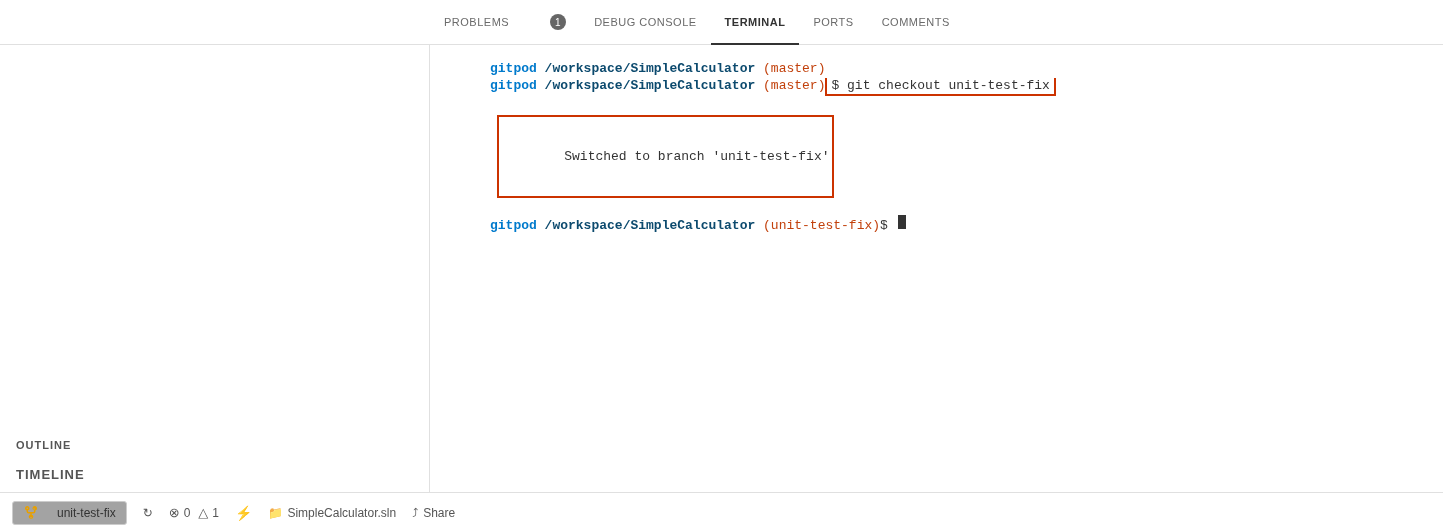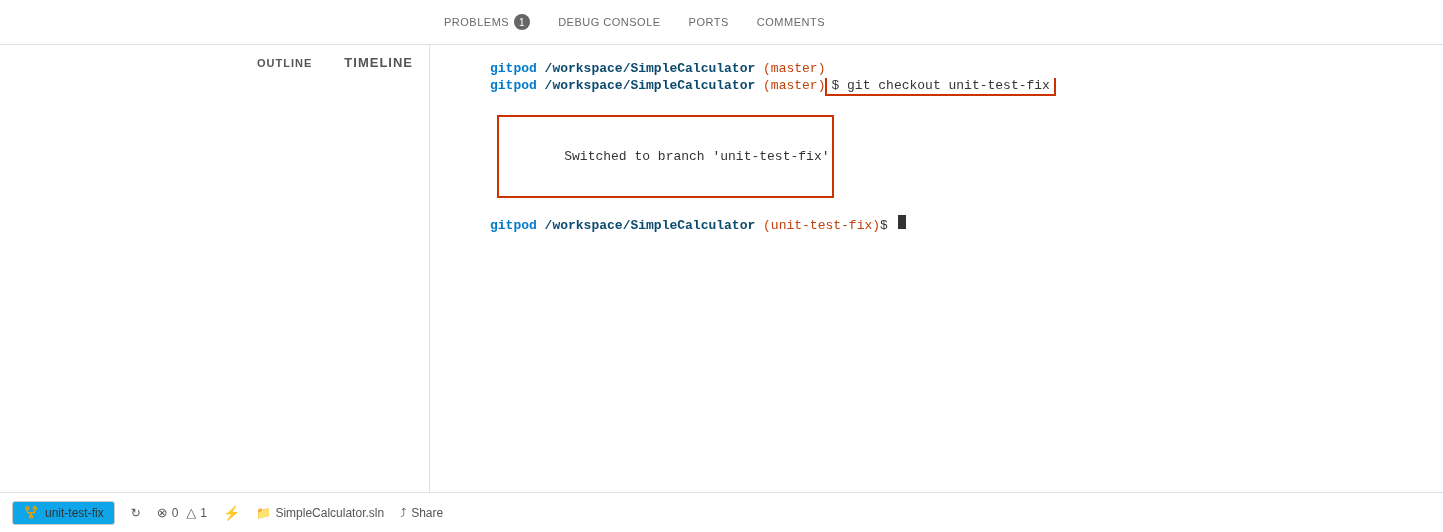--- a/index.html
+++ b/index.html
@@ -28,20 +28,21 @@
       display: flex;
       align-items: center;
       padding: 16px 14px;
       height: 45px;
       font-size: 11px;
       letter-spacing: 0.5px;
       color: #6a6a6a;
       cursor: pointer;
       position: relative;
       text-transform: uppercase;
+      gap: 36px;
     }
 
     .panel-tab.active {
       color: #333;
       font-weight: 600;
     }
 
     .panel-tab.active::after {
       content: '';
       position: absolute;
@@ -72,21 +73,21 @@
       overflow: hidden;
     }
 
     
     .sidebar {
       width: 430px;
       background: #fff;
       border-right: 1px solid #e0e0e0;
       flex-shrink: 0;
       display: flex;
-      flex-direction: row;
+      flex-direction: column;
     }
 
     
     .terminal-area {
       flex: 1;
       background: #fff;
       padding: 16px 20px;
       font-family: 'Courier New', Courier, monospace;
       font-size: 13px;
       overflow: auto;
@@ -135,22 +136,22 @@
       padding: 0 12px;
       gap: 16px;
       flex-shrink: 0;
       font-size: 12px;
       color: #444;
     }
 
     .branch-indicator {
       display: flex;
       align-items: center;
-      gap: 6px;
-      background: #0ea5e9;
+      gap: 18px;
+      background: #a3a3a3;
       border: 1px solid #ccc;
       border-radius: 3px;
       padding: 3px 10px;
       font-size: 12px;
       font-weight: 500;
       color: #333;
     }
 
     .status-item {
       display: flex;
@@ -203,20 +204,23 @@
 </head>
 <body>
 
 <div class="panel-tabs">
   <div class="panel-tab">
     <span>PROBLEMS</span>
     <span class="tab-badge">1</span>
   </div>
   <div class="panel-tab">
     <span>DEBUG CONSOLE</span>
+  </div>
+  <div class="panel-tab active">
+    <span>TERMINAL</span>
   </div>
   <div class="panel-tab">
     <span>PORTS</span>
   </div>
   <div class="panel-tab">
     <span>COMMENTS</span>
   </div>
 </div>
 
 <div class="main-content">

